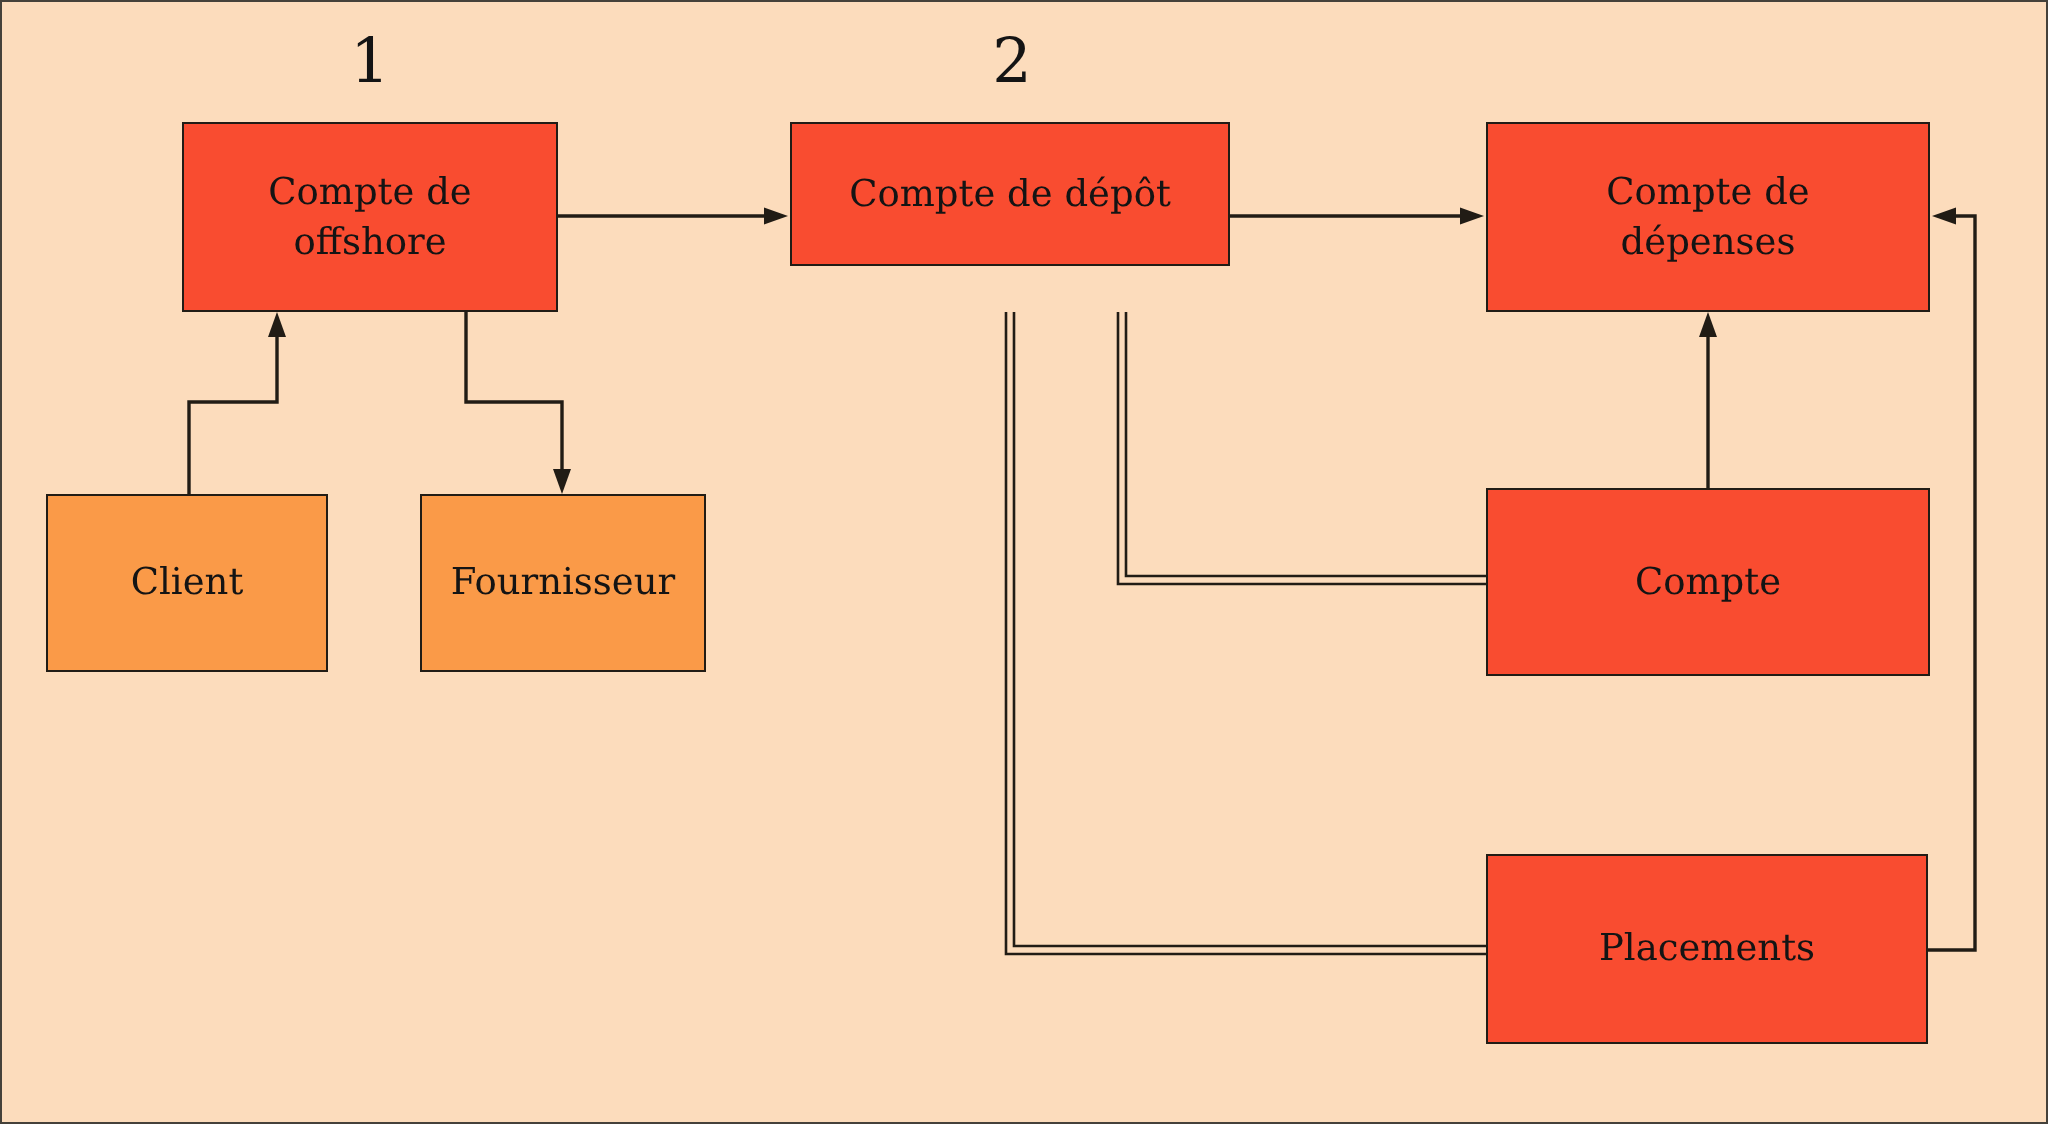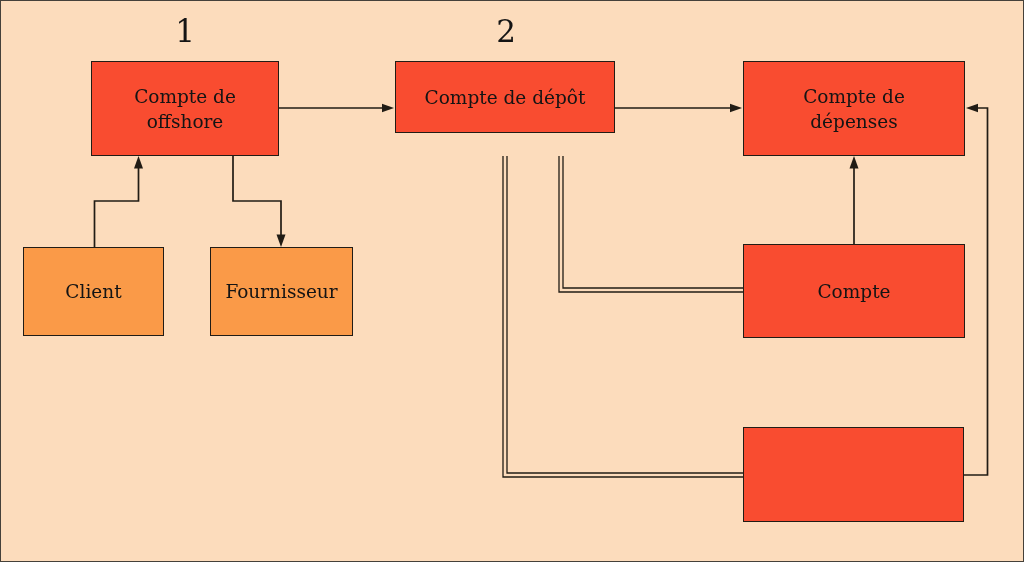--- a/index.html
+++ b/index.html
@@ -104,15 +104,16 @@
   <div class="node orange" style="left:22px;top:246px;width:141px;height:89px;">
     <div>Client</div>
     <div></div>
   </div>
 
   <div class="node red" style="left:742px;top:243px;width:222px;height:94px;justify-content:center;">
     <div>Compte</div>
   </div>
 
   <div class="node red spaced" style="left:742px;top:426px;width:221px;height:95px;">
+    <div>Placements</div>
   </div>
 
 </div>
 
 </body></html>

